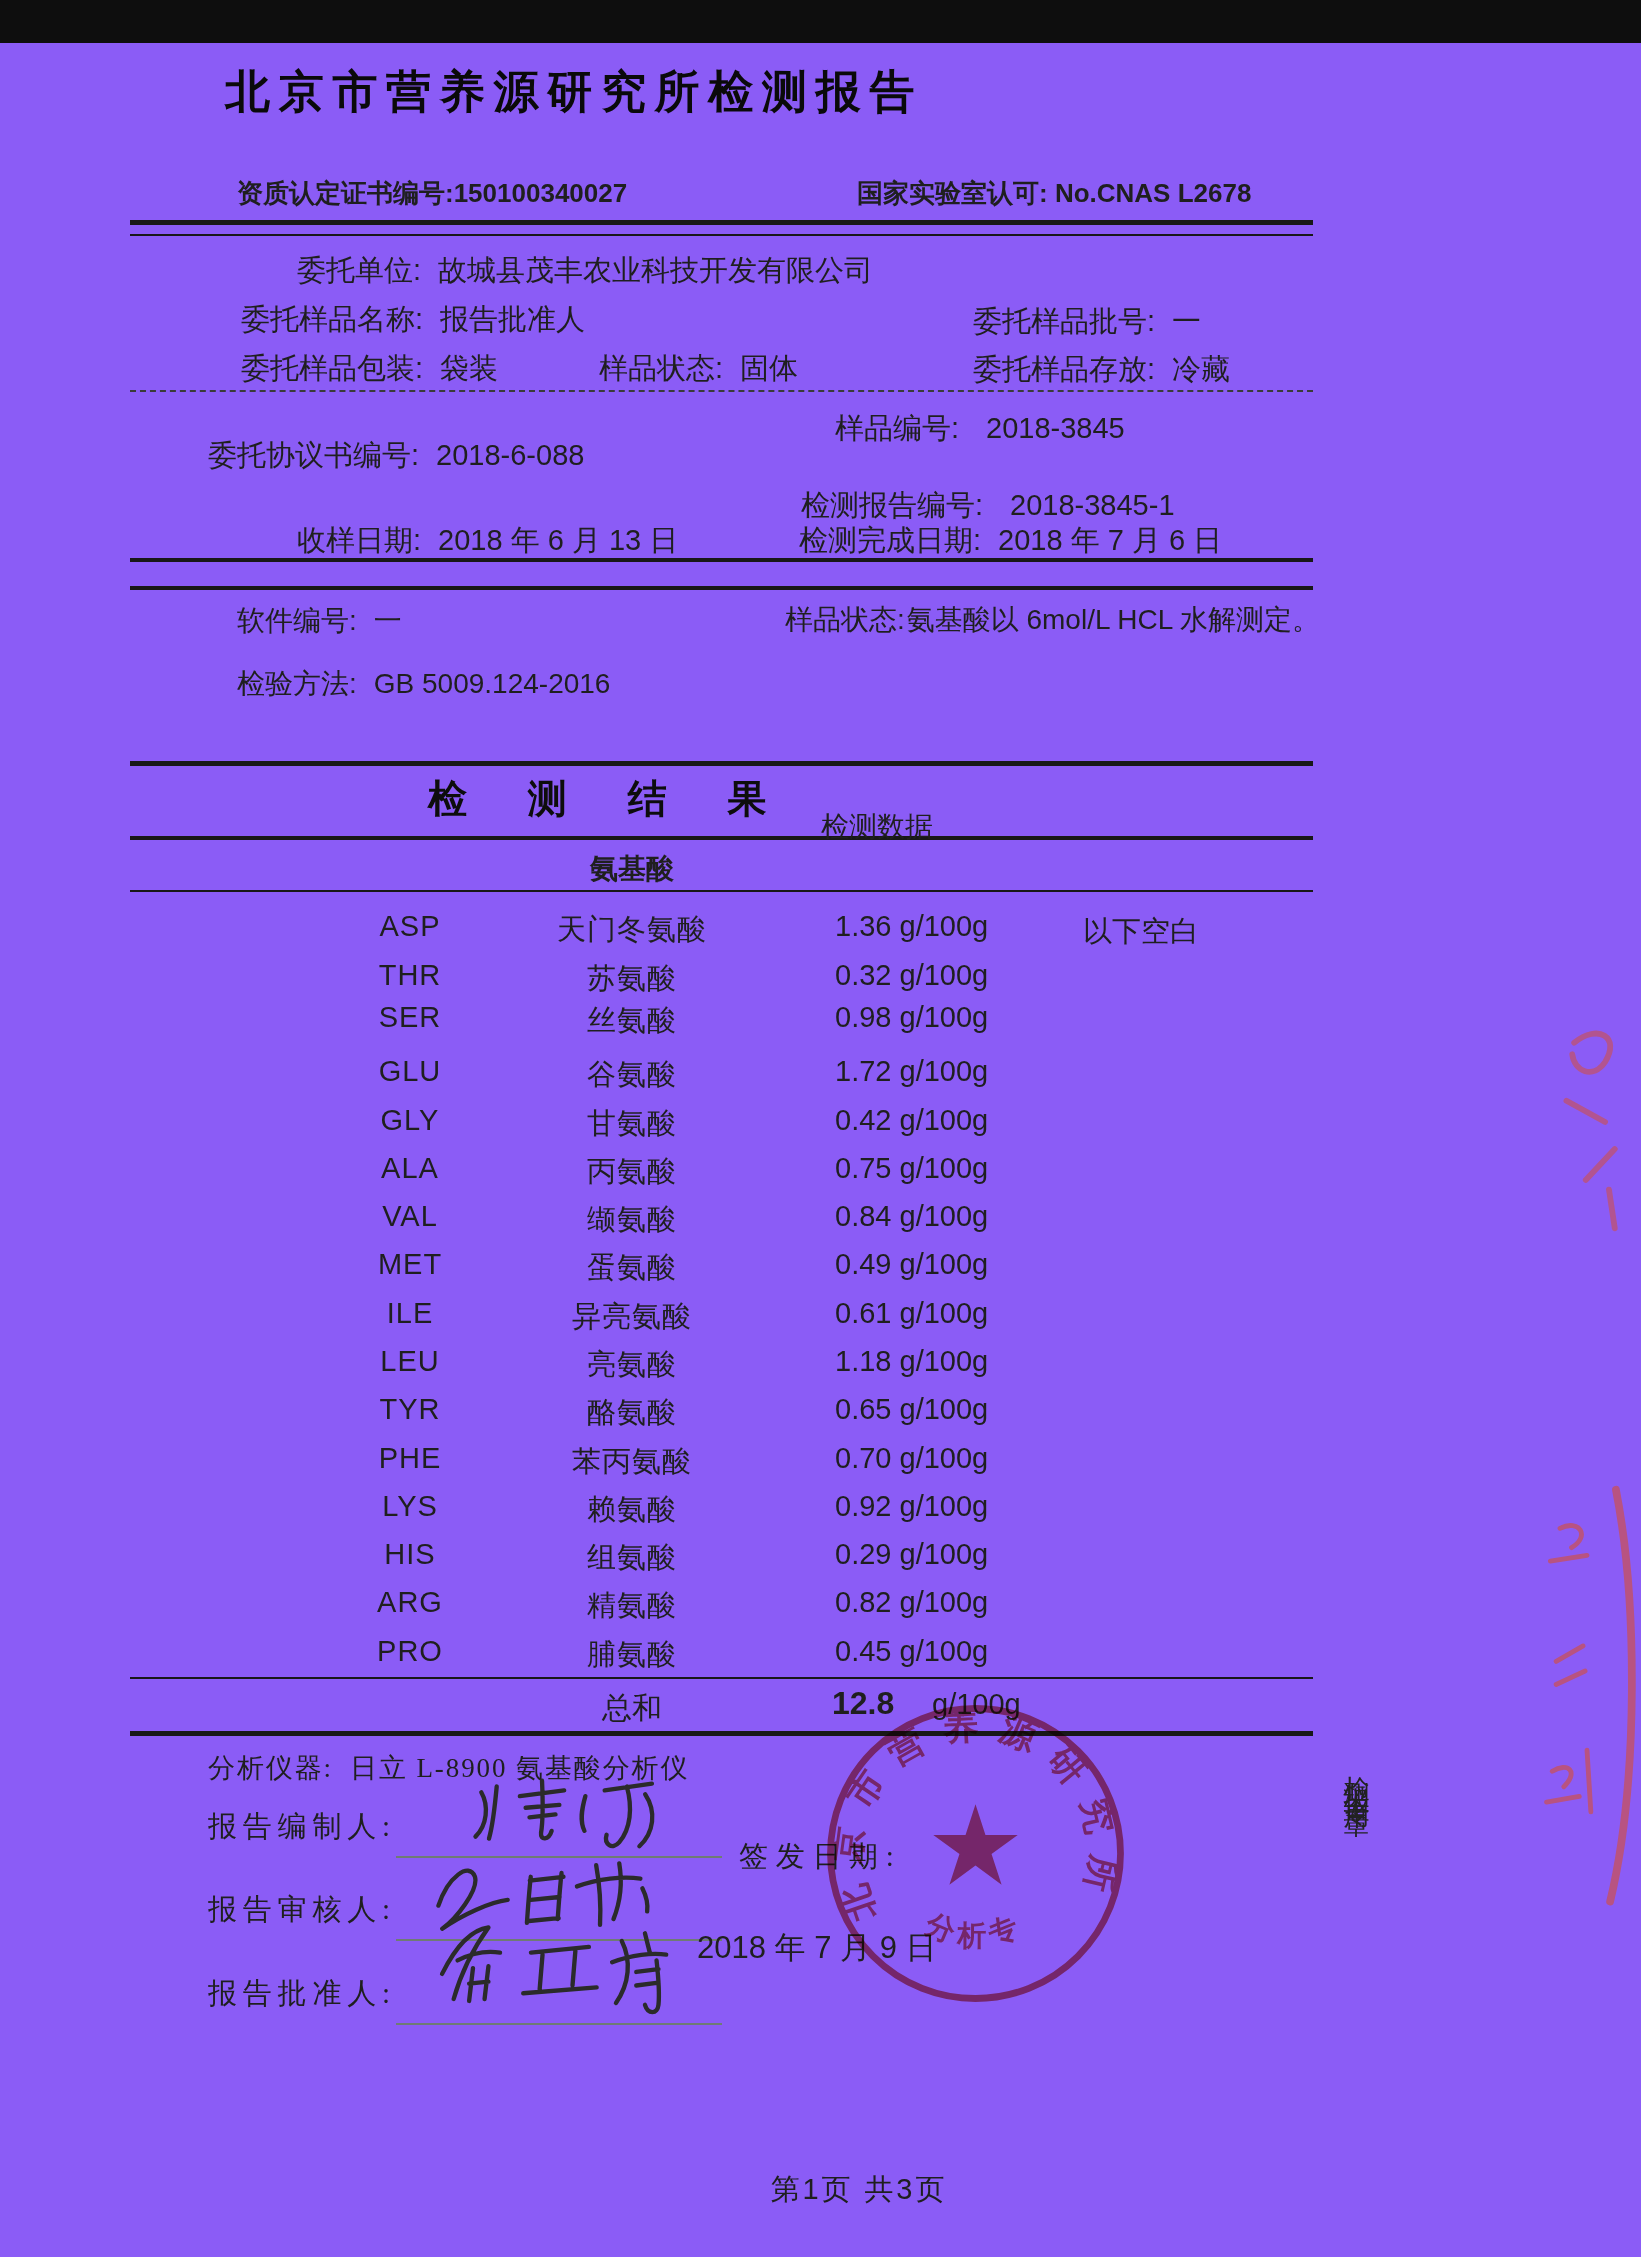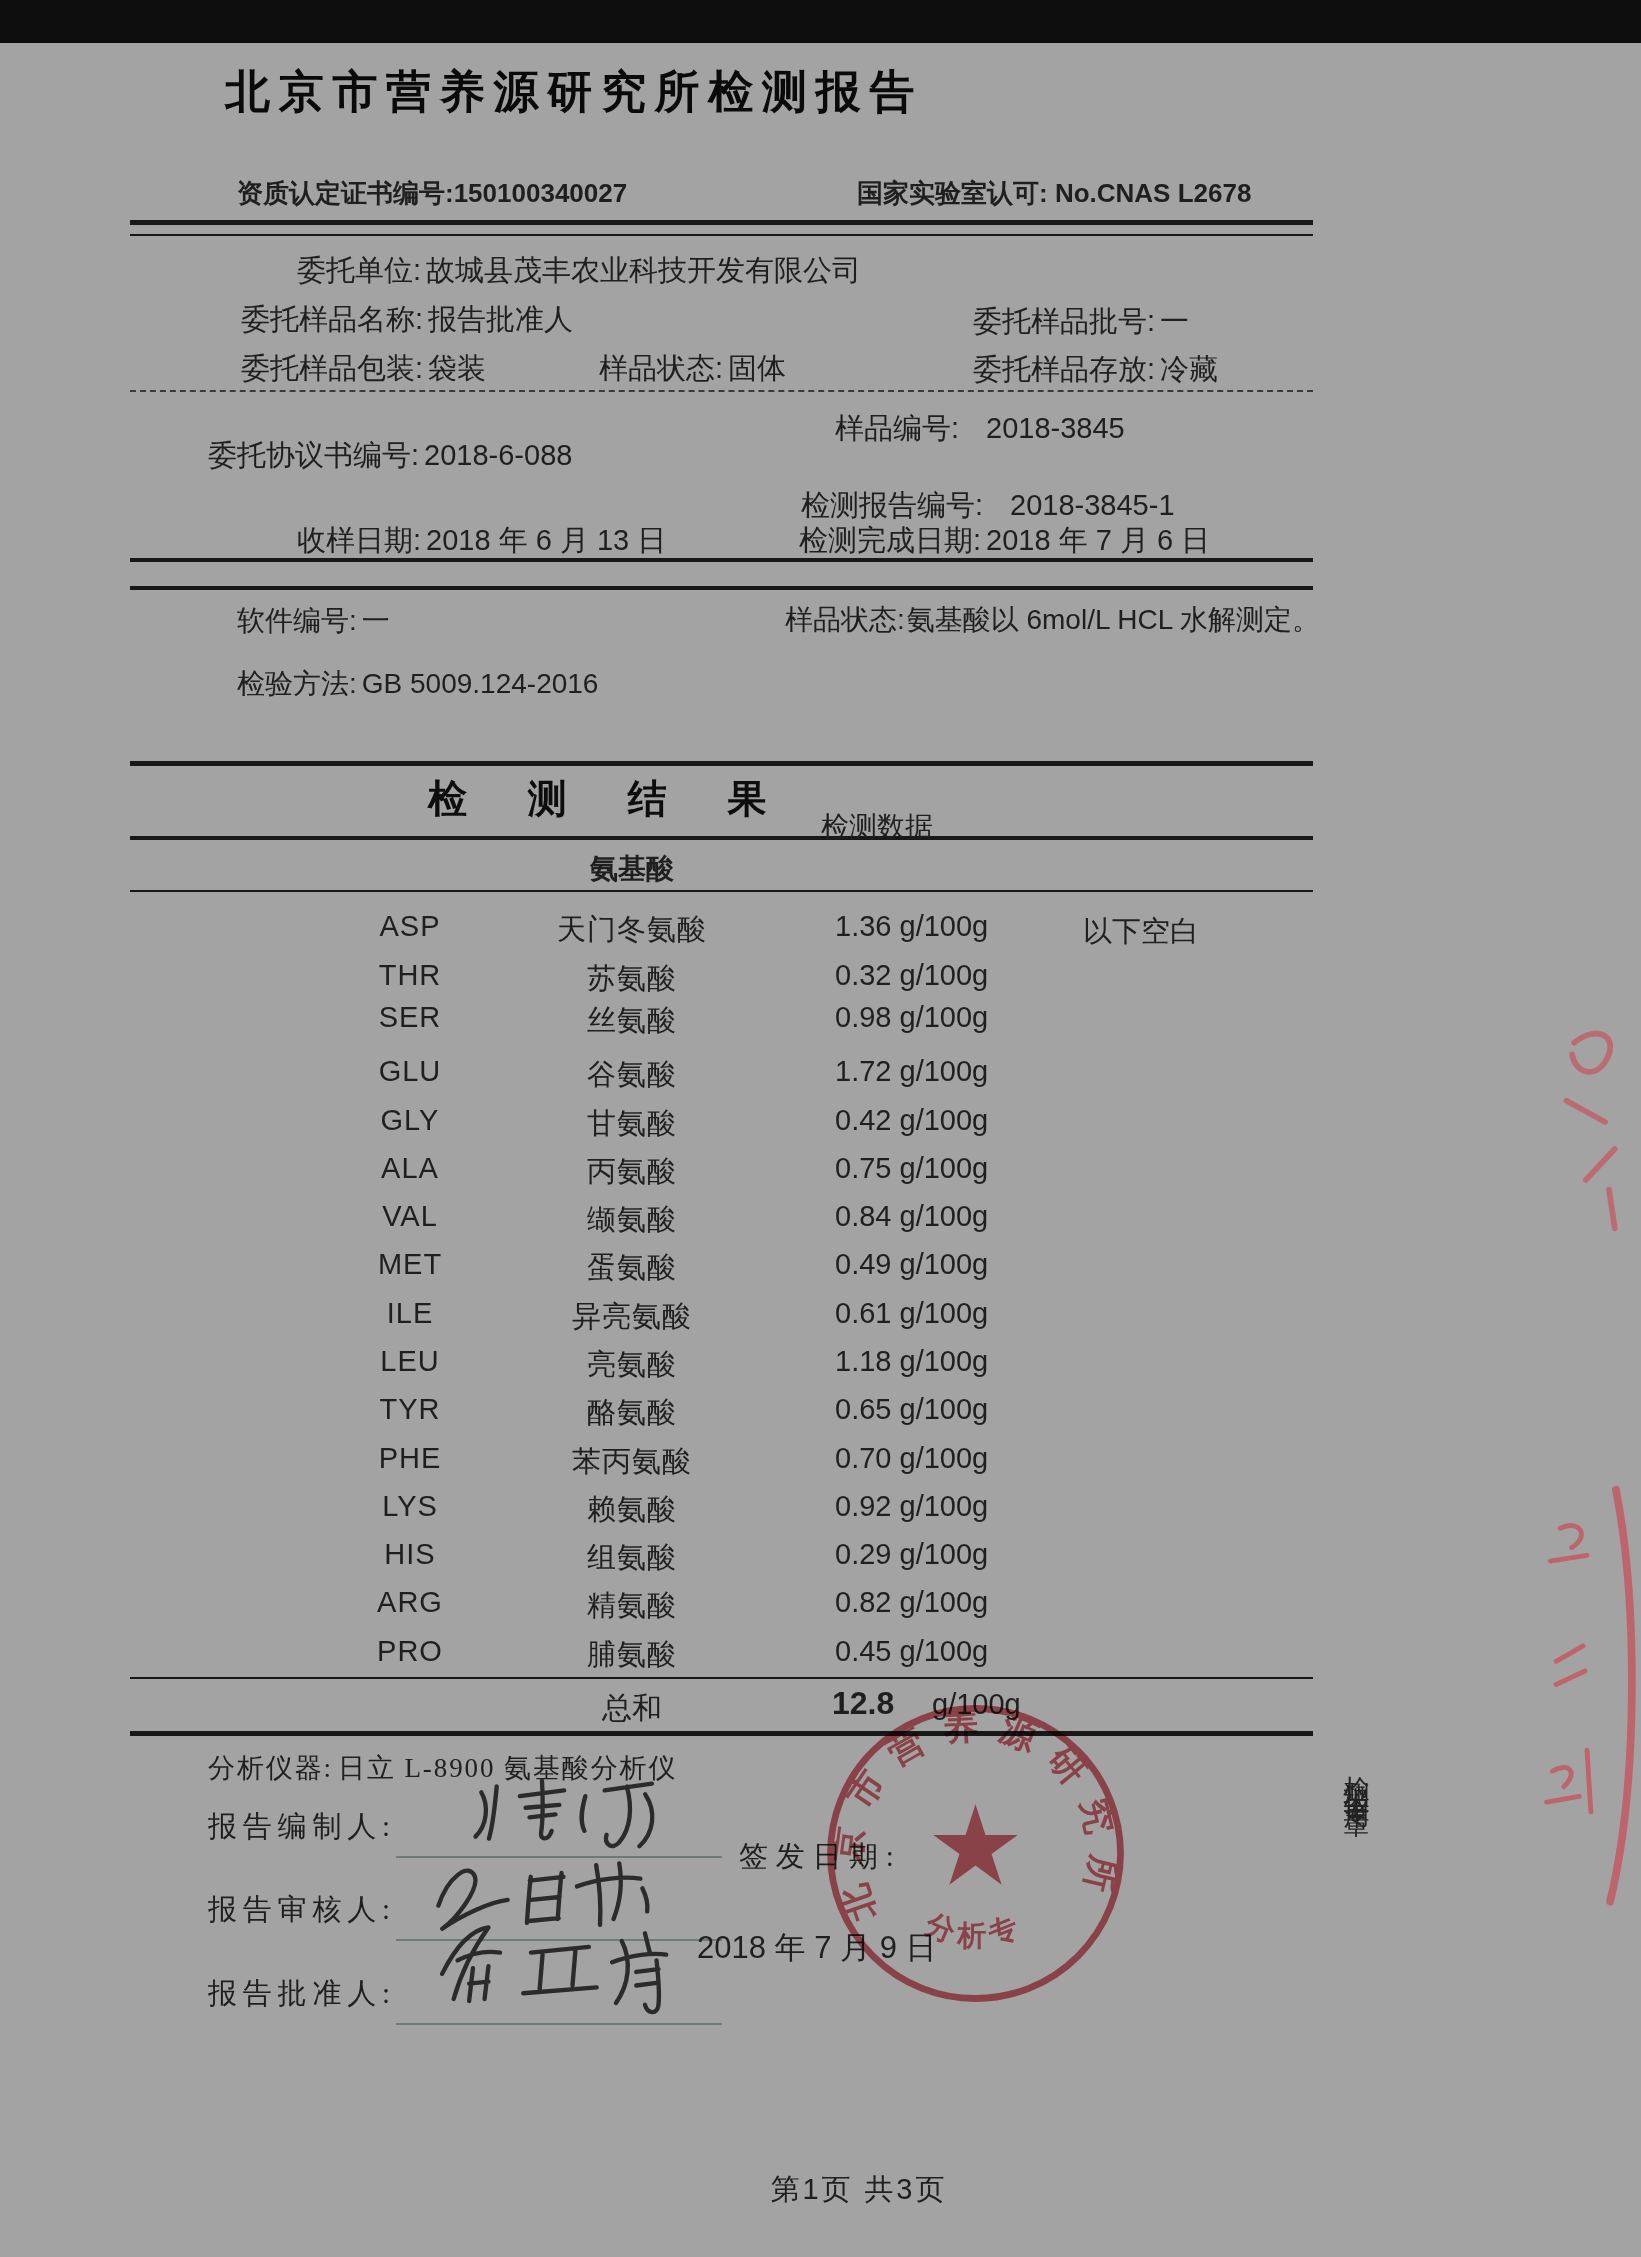--- a/index.html
+++ b/index.html
@@ -1,25 +1,25 @@
 <!DOCTYPE html>
 <html><head>
 <meta charset="utf-8">
 <style>
   html,body{margin:0;padding:0;background:#d9d9d9;}
   #page{
     position:relative;width:1641px;height:2257px;margin:0 auto;
-    background:#a3a3a3;overflow:hidden;
+    background:#8b5cf6;overflow:hidden;
     font-family:"Liberation Sans",sans-serif;color:#1f1f1f;
   }
   .abs{position:absolute;white-space:nowrap;}
   .ln{position:absolute;background:#181818;}
   .dash{position:absolute;border-top:2.9px dashed #3a3a3a;background:none;}
   .serif{font-family:"Liberation Serif",serif;}
-  .pair{display:inline-flex;gap:5px;align-items:baseline;}
+  .pair{display:inline-flex;gap:17px;align-items:baseline;}
   .t-row{position:absolute;left:130px;width:1183px;height:48px;font-size:29px;color:#1f1f1f;}
   .t-code{position:absolute;left:227px;width:106px;text-align:center;letter-spacing:1px;}
   .t-name{position:absolute;left:396px;width:212px;text-align:center;letter-spacing:1px;}
   .t-value{position:absolute;left:705px;}
   .sig path{stroke:#2b2b2b;stroke-width:4.5;fill:none;stroke-linecap:round;stroke-linejoin:round;}
   .sigline{position:absolute;height:1.9px;background:#6f7b74;}
   .stamp{position:absolute;mix-blend-mode:multiply;opacity:.84;}
   .redfrag path{stroke:#c8505a;fill:none;stroke-linecap:round;}
   .vtext{writing-mode:vertical-rl;letter-spacing:5.8px;}
 </style>

